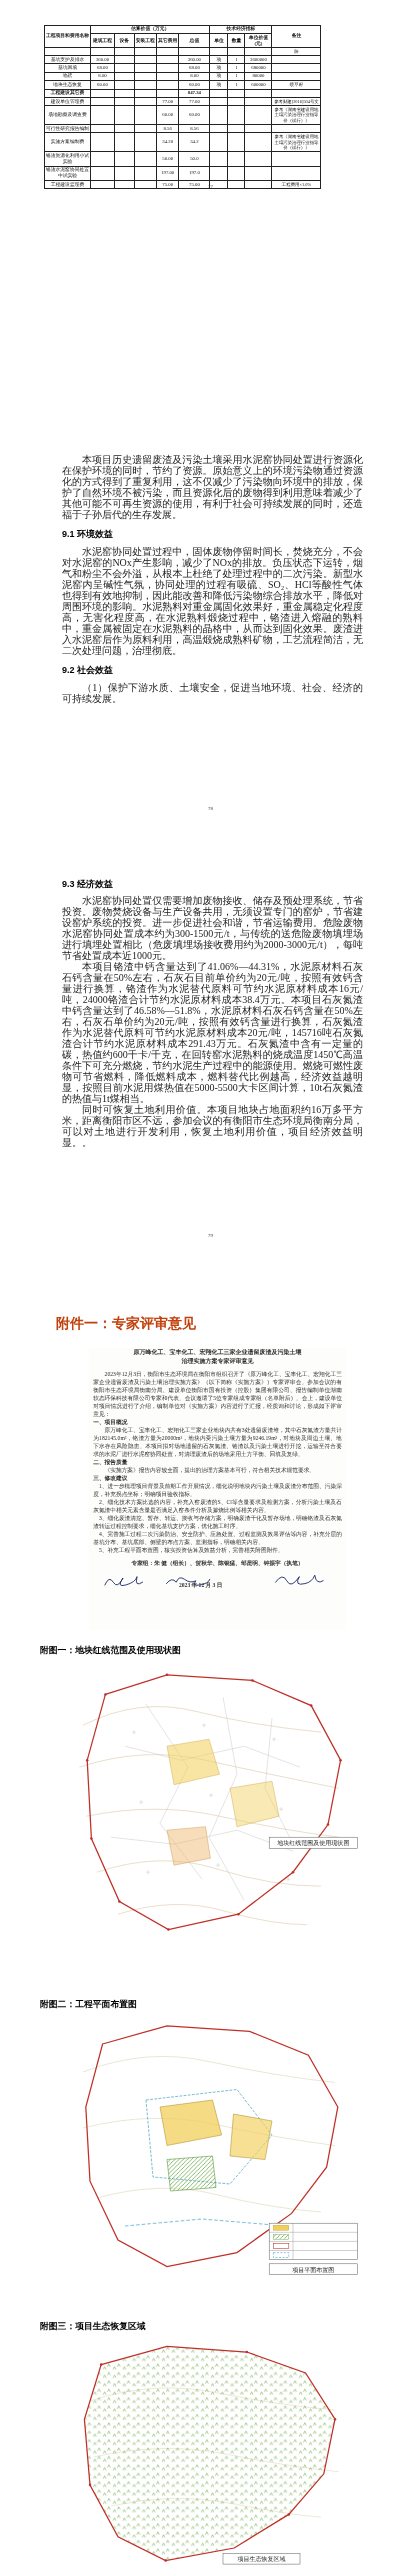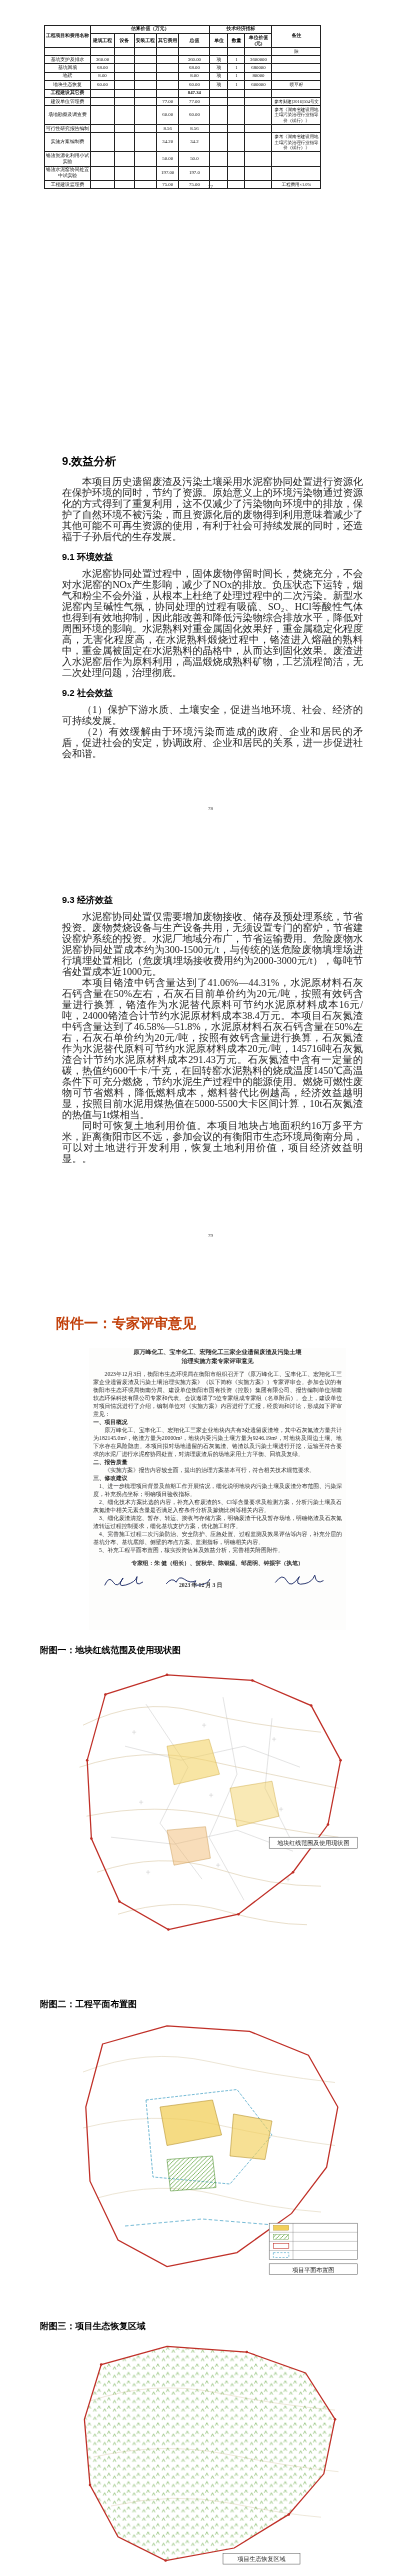--- a/index.html
+++ b/index.html
@@ -236,36 +236,34 @@
           <td></td>
           <td></td>
           <td class="rk">工程费用×1.0%</td>
         </tr>
       </tbody>
   </table>
 </div>
 <div class="pagenum" style="top:184px;">77</div>
 
 <div class="textblock" style="top:454px;">
-  <h1 class="h1">9.效益分析</h1>
   <p>本项目历史遗留废渣及污染土壤采用水泥窑协同处置进行资源化在保护环境的同时，节约了资源。原始意义上的环境污染物通过资源化的方式得到了重复利用，这不仅减少了污染物向环境中的排放，保护了自然环境不被污染，而且资源化后的废物得到利用意味着减少了其他可能不可再生资源的使用，有利于社会可持续发展的同时，还造福于子孙后代的生存发展。</p>
   <div id="benefit-sections">
       <h2 class="h2">9.1 环境效益</h2>
       <p>水泥窑协同处置过程中，固体废物停留时间长，焚烧充分，不会对水泥窑的NOx产生影响，减少了NOx的排放。负压状态下运转，烟气和粉尘不会外溢，从根本上杜绝了处理过程中的二次污染。新型水泥窑内呈碱性气氛，协同处理的过程有吸硫、SO₂、HCl等酸性气体也得到有效地抑制，因此能改善和降低污染物综合排放水平，降低对周围环境的影响。水泥熟料对重金属固化效果好，重金属稳定化程度高，无害化程度高，在水泥熟料煅烧过程中，铬渣进入熔融的熟料中，重金属被固定在水泥熟料的晶格中，从而达到固化效果。废渣进入水泥窑后作为原料利用，高温煅烧成熟料矿物，工艺流程简洁，无二次处理问题，治理彻底。</p>
       <h2 class="h2">9.2 社会效益</h2>
       <p>（1）保护下游水质、土壤安全，促进当地环境、社会、经济的可持续发展。</p>
-      <p>（2）有效缓解由于环境污染而造成的政府、企业和居民的矛盾，促进社会的安定，协调政府、企业和居民的关系，进一步促进社会和谐。</p>
     </div>
 </div>
 <div class="pagenum" style="top:806px;">78</div>
 
 <div class="textblock" style="top:878px;">
-  <h2 class="h2" style="margin-top:16px;">9.3 经济效益</h2>
+  <h2 class="h2" style="margin-top:0;">9.3 经济效益</h2>
   <div class="paras">
-      <p>水泥窑协同处置仅需要增加废物接收、储存及预处理系统，节省投资。废物焚烧设备与生产设备共用，无须设置专门的窑炉，节省建设窑炉系统的投资。水泥厂地域分布广，节省运输费用。危险废物水泥窑协同处置成本约为300-1500元/t，与传统的送危险废物填埋场进行填埋处置相比（危废填埋场接收费用约为2000-3000元/t），每吨节省处置成本近1000元。</p>
+      <p>水泥窑协同处置仅需要增加废物接收、储存及预处理系统，节省投资。废物焚烧设备与生产设备共用，无须设置专门的窑炉，节省建设窑炉系统的投资。进一步促进社会和谐，节省运输费用。危险废物水泥窑协同处置成本约为300-1500元/t，与传统的送危险废物填埋场进行填埋处置相比（危废填埋场接收费用约为2000-3000元/t），每吨节省处置成本近1000元。</p>
       <p>本项目铬渣中钙含量达到了41.06%—44.31%，水泥原材料石灰石钙含量在50%左右，石灰石目前单价约为20元/吨，按照有效钙含量进行换算，铬渣作为水泥替代原料可节约水泥原材料成本16元/吨，24000铬渣合计节约水泥原材料成本38.4万元。本项目石灰氮渣中钙含量达到了46.58%—51.8%，水泥原材料石灰石钙含量在50%左右，石灰石单价约为20元/吨，按照有效钙含量进行换算，石灰氮渣作为水泥替代原料可节约水泥原材料成本20元/吨，145716吨石灰氮渣合计节约水泥原材料成本291.43万元。石灰氮渣中含有一定量的碳，热值约600千卡/千克，在回转窑水泥熟料的烧成温度1450℃高温条件下可充分燃烧，节约水泥生产过程中的能源使用。燃烧可燃性废物可节省燃料，降低燃料成本，燃料替代比例越高，经济效益越明显，按照目前水泥用煤热值在5000-5500大卡区间计算，10t石灰氮渣的热值与1t煤相当。</p>
       <p>同时可恢复土地利用价值。本项目地块占地面积约16万多平方米，距离衡阳市区不远，参加会议的有衡阳市生态环境局衡南分局，可以对土地进行开发利用，恢复土地利用价值，项目经济效益明显。。</p>
     </div>
 </div>
 <div class="pagenum" style="top:1233px;">79</div>
 
 <div class="abs" style="left:40px;top:1299px;">
   <h1 class="att-h">附件一：专家评审意见</h1>
 </div>
 

